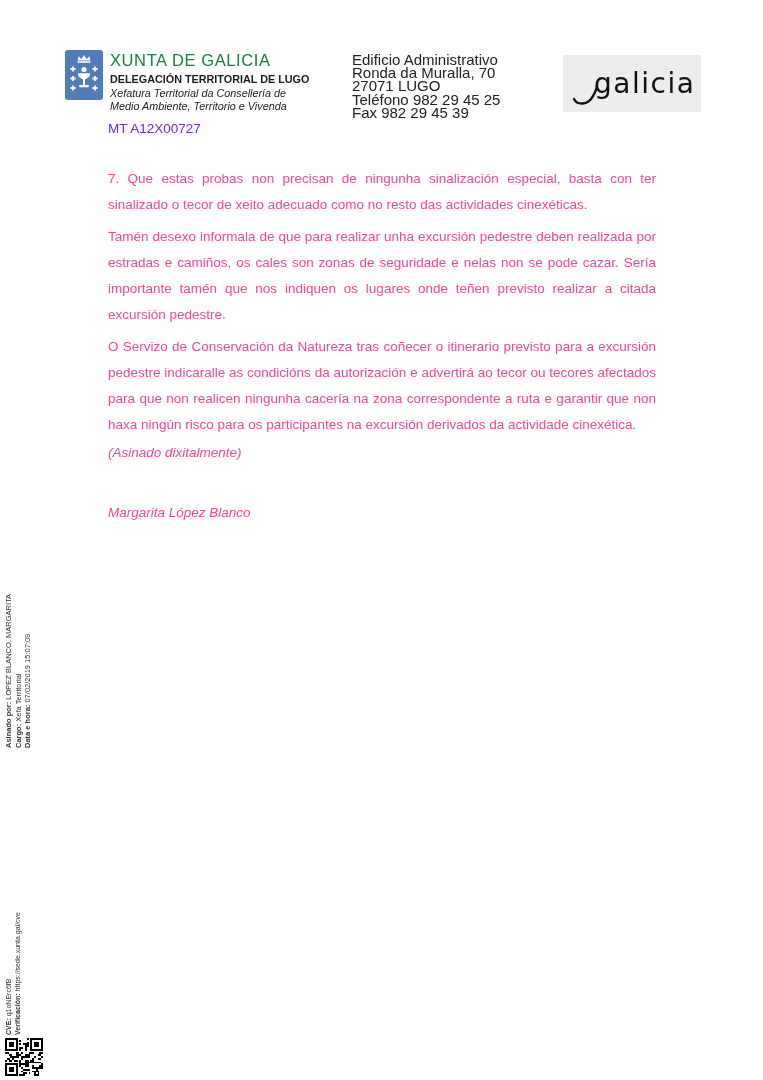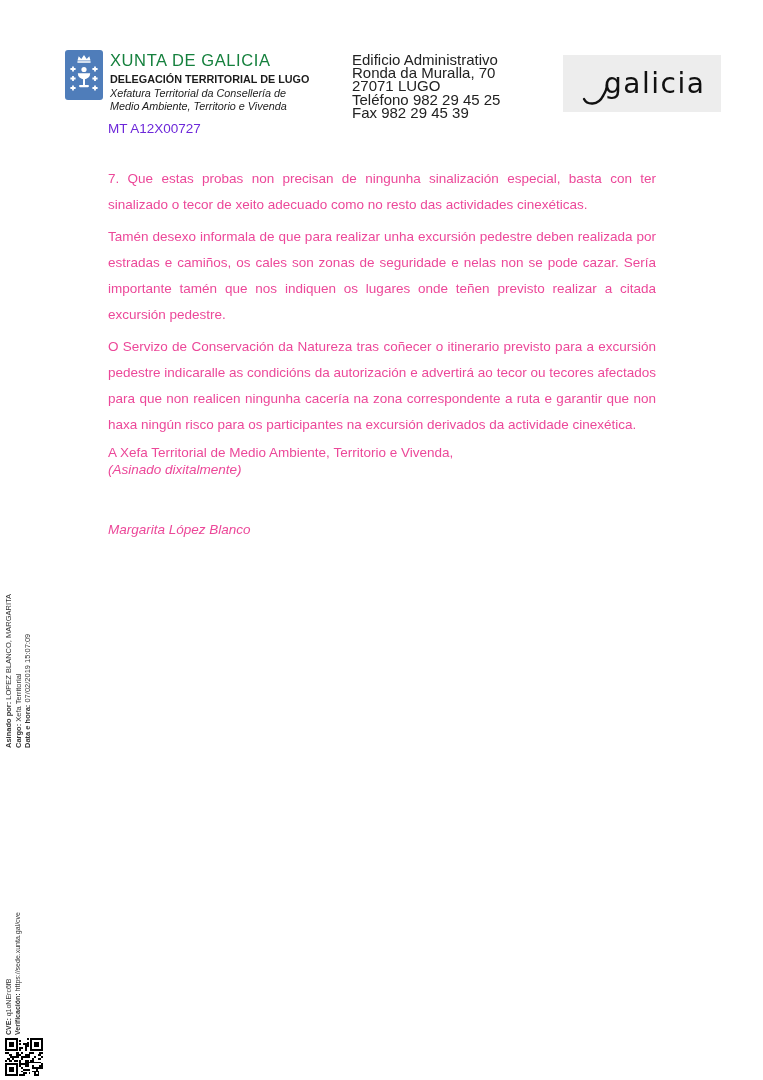--- a/index.html
+++ b/index.html
@@ -15,21 +15,21 @@
 
   
   .shield { position: absolute; left: 65px; top: 50px; width: 38px; height: 50px; }
   .shield-bg { fill: var(--logo-blue, #4f7dba); }
   .org-block { position: absolute; left: 110px; top: 51px; }
   .org-name { font-size: 16.5px; letter-spacing: 0.6px; color: #15803d; font-weight: 400; margin-bottom: 3px; }
   .org-delegation { font-size: 10.8px; font-weight: bold; line-height: 13.5px; }
   .org-dept { font-size: 10.8px; line-height: 13.5px; font-style: italic; }
   .address-block { position: absolute; left: 352px; top: 53px; font-size: 15px; line-height: 13.2px; color: #222; }
   .brand-box {
-    position: absolute; left: 563px; top: 55px; width: 158px; height: 57px;
+    position: absolute; left: 563px; top: 55px; width: 138px; height: 57px;
     background: #ededed; display: flex; align-items: center; justify-content: center;
   }
 
   
   .reference { position: absolute; left: 108px; top: 121px; font-size: 13.5px; color: #6d28d9; }
 
   
   .doc-body { position: absolute; left: 108px; top: 166px; width: 548px; font-size: 13.5px; line-height: 26px; text-align: justify; color: #ec4899; }
   .doc-body p { margin: 0 0 6px 0; }
   .closing { margin-top: 0; line-height: 17px; text-align: left; }
@@ -100,21 +100,20 @@
     </svg>
   </div>
 
   <div class="reference">MT A12X00727</div>
 
   <div class="doc-body">
     <p>7. Que estas probas non precisan de ningunha sinalización especial, basta con ter sinalizado o tecor de xeito adecuado como no resto das actividades cinexéticas.</p>
     <p>Tamén desexo informala de que para realizar unha excursión pedestre deben realizada por estradas e camiños, os cales son zonas de seguridade e nelas non se pode cazar. Sería importante tamén que nos indiquen os lugares onde teñen previsto realizar a citada excursión pedestre.</p>
     <p>O Servizo de Conservación da Natureza tras coñecer o itinerario previsto para a excursión pedestre indicaralle as condicións da autorización e advertirá ao tecor ou tecores afectados para que non realicen ningunha cacería na zona correspondente a ruta e garantir que non haxa ningún risco para os participantes na excursión derivados da actividade cinexética.</p>
     <div class="closing">
-      <div class="closing-line1">A Xefa Territorial de Medio Ambiente, Territorio e Vivenda,</div>
       <div class="closing-line2">(Asinado dixitalmente)</div>
     </div>
     <div class="signer-name">Margarita López Blanco</div>
   </div>
 
   <div class="vertical stamp-block">
     <div>
       <span class="v-label">Asinado por:</span>
       <span>LOPEZ BLANCO, MARGARITA</span>
     </div>

